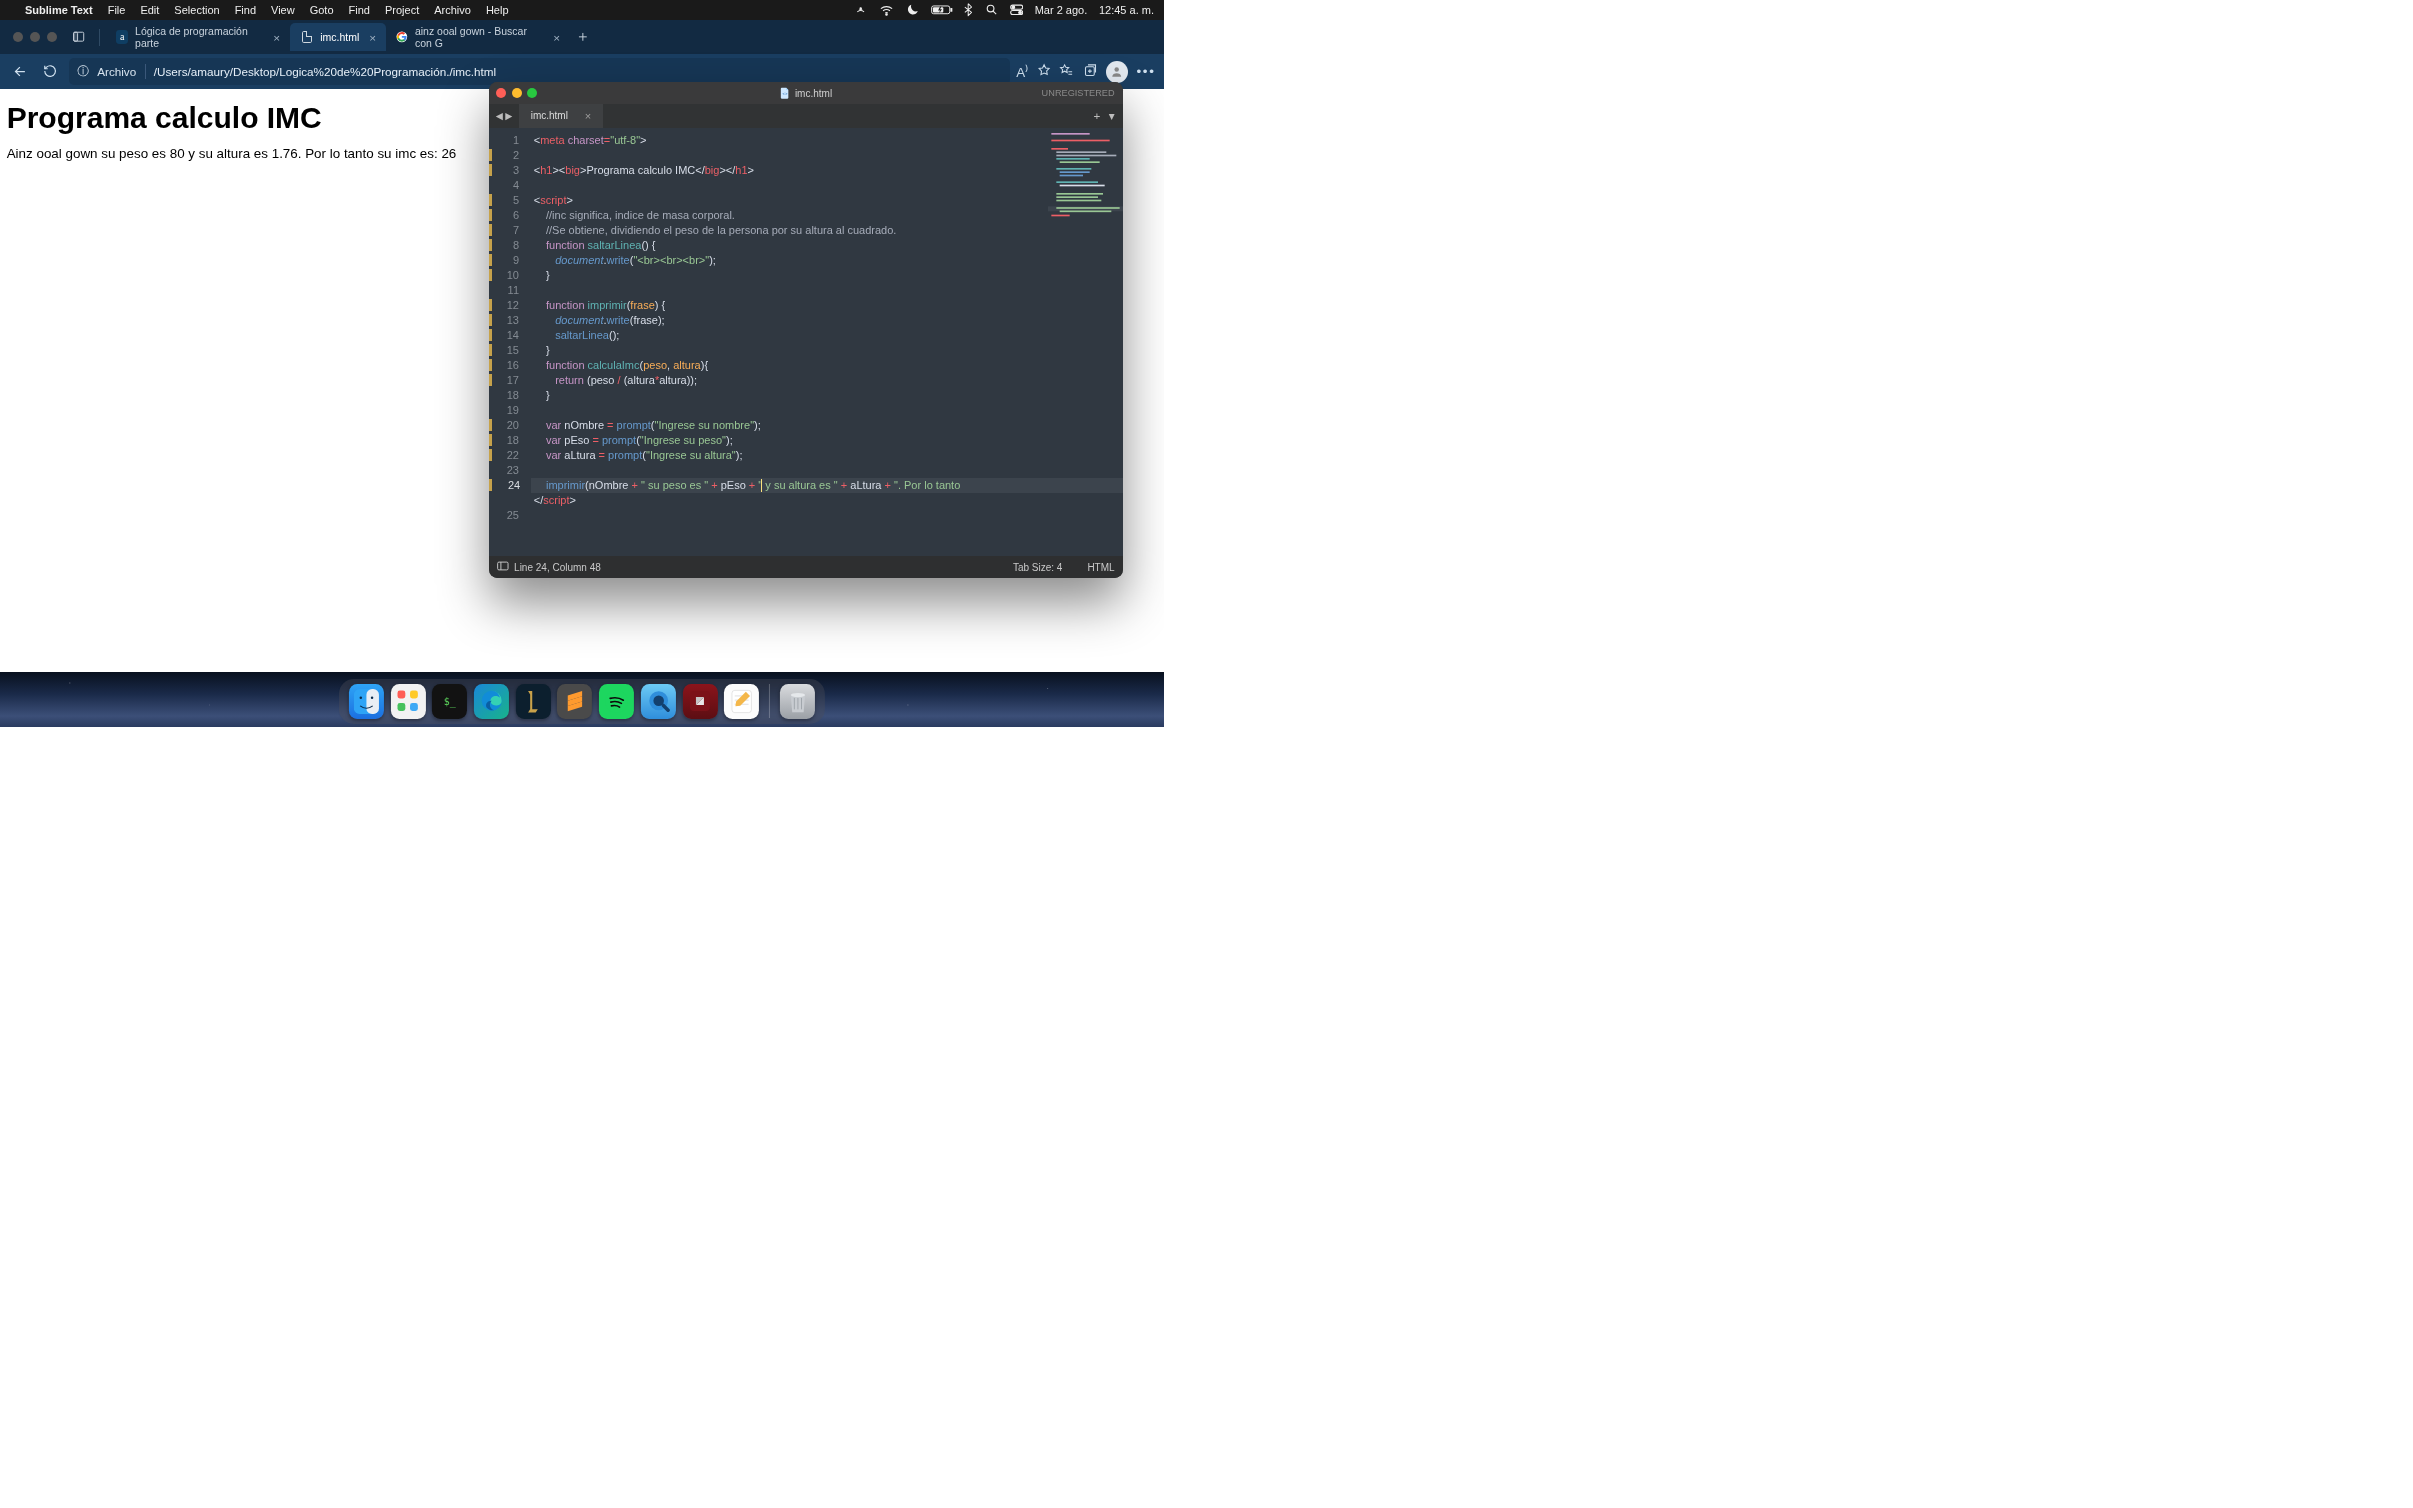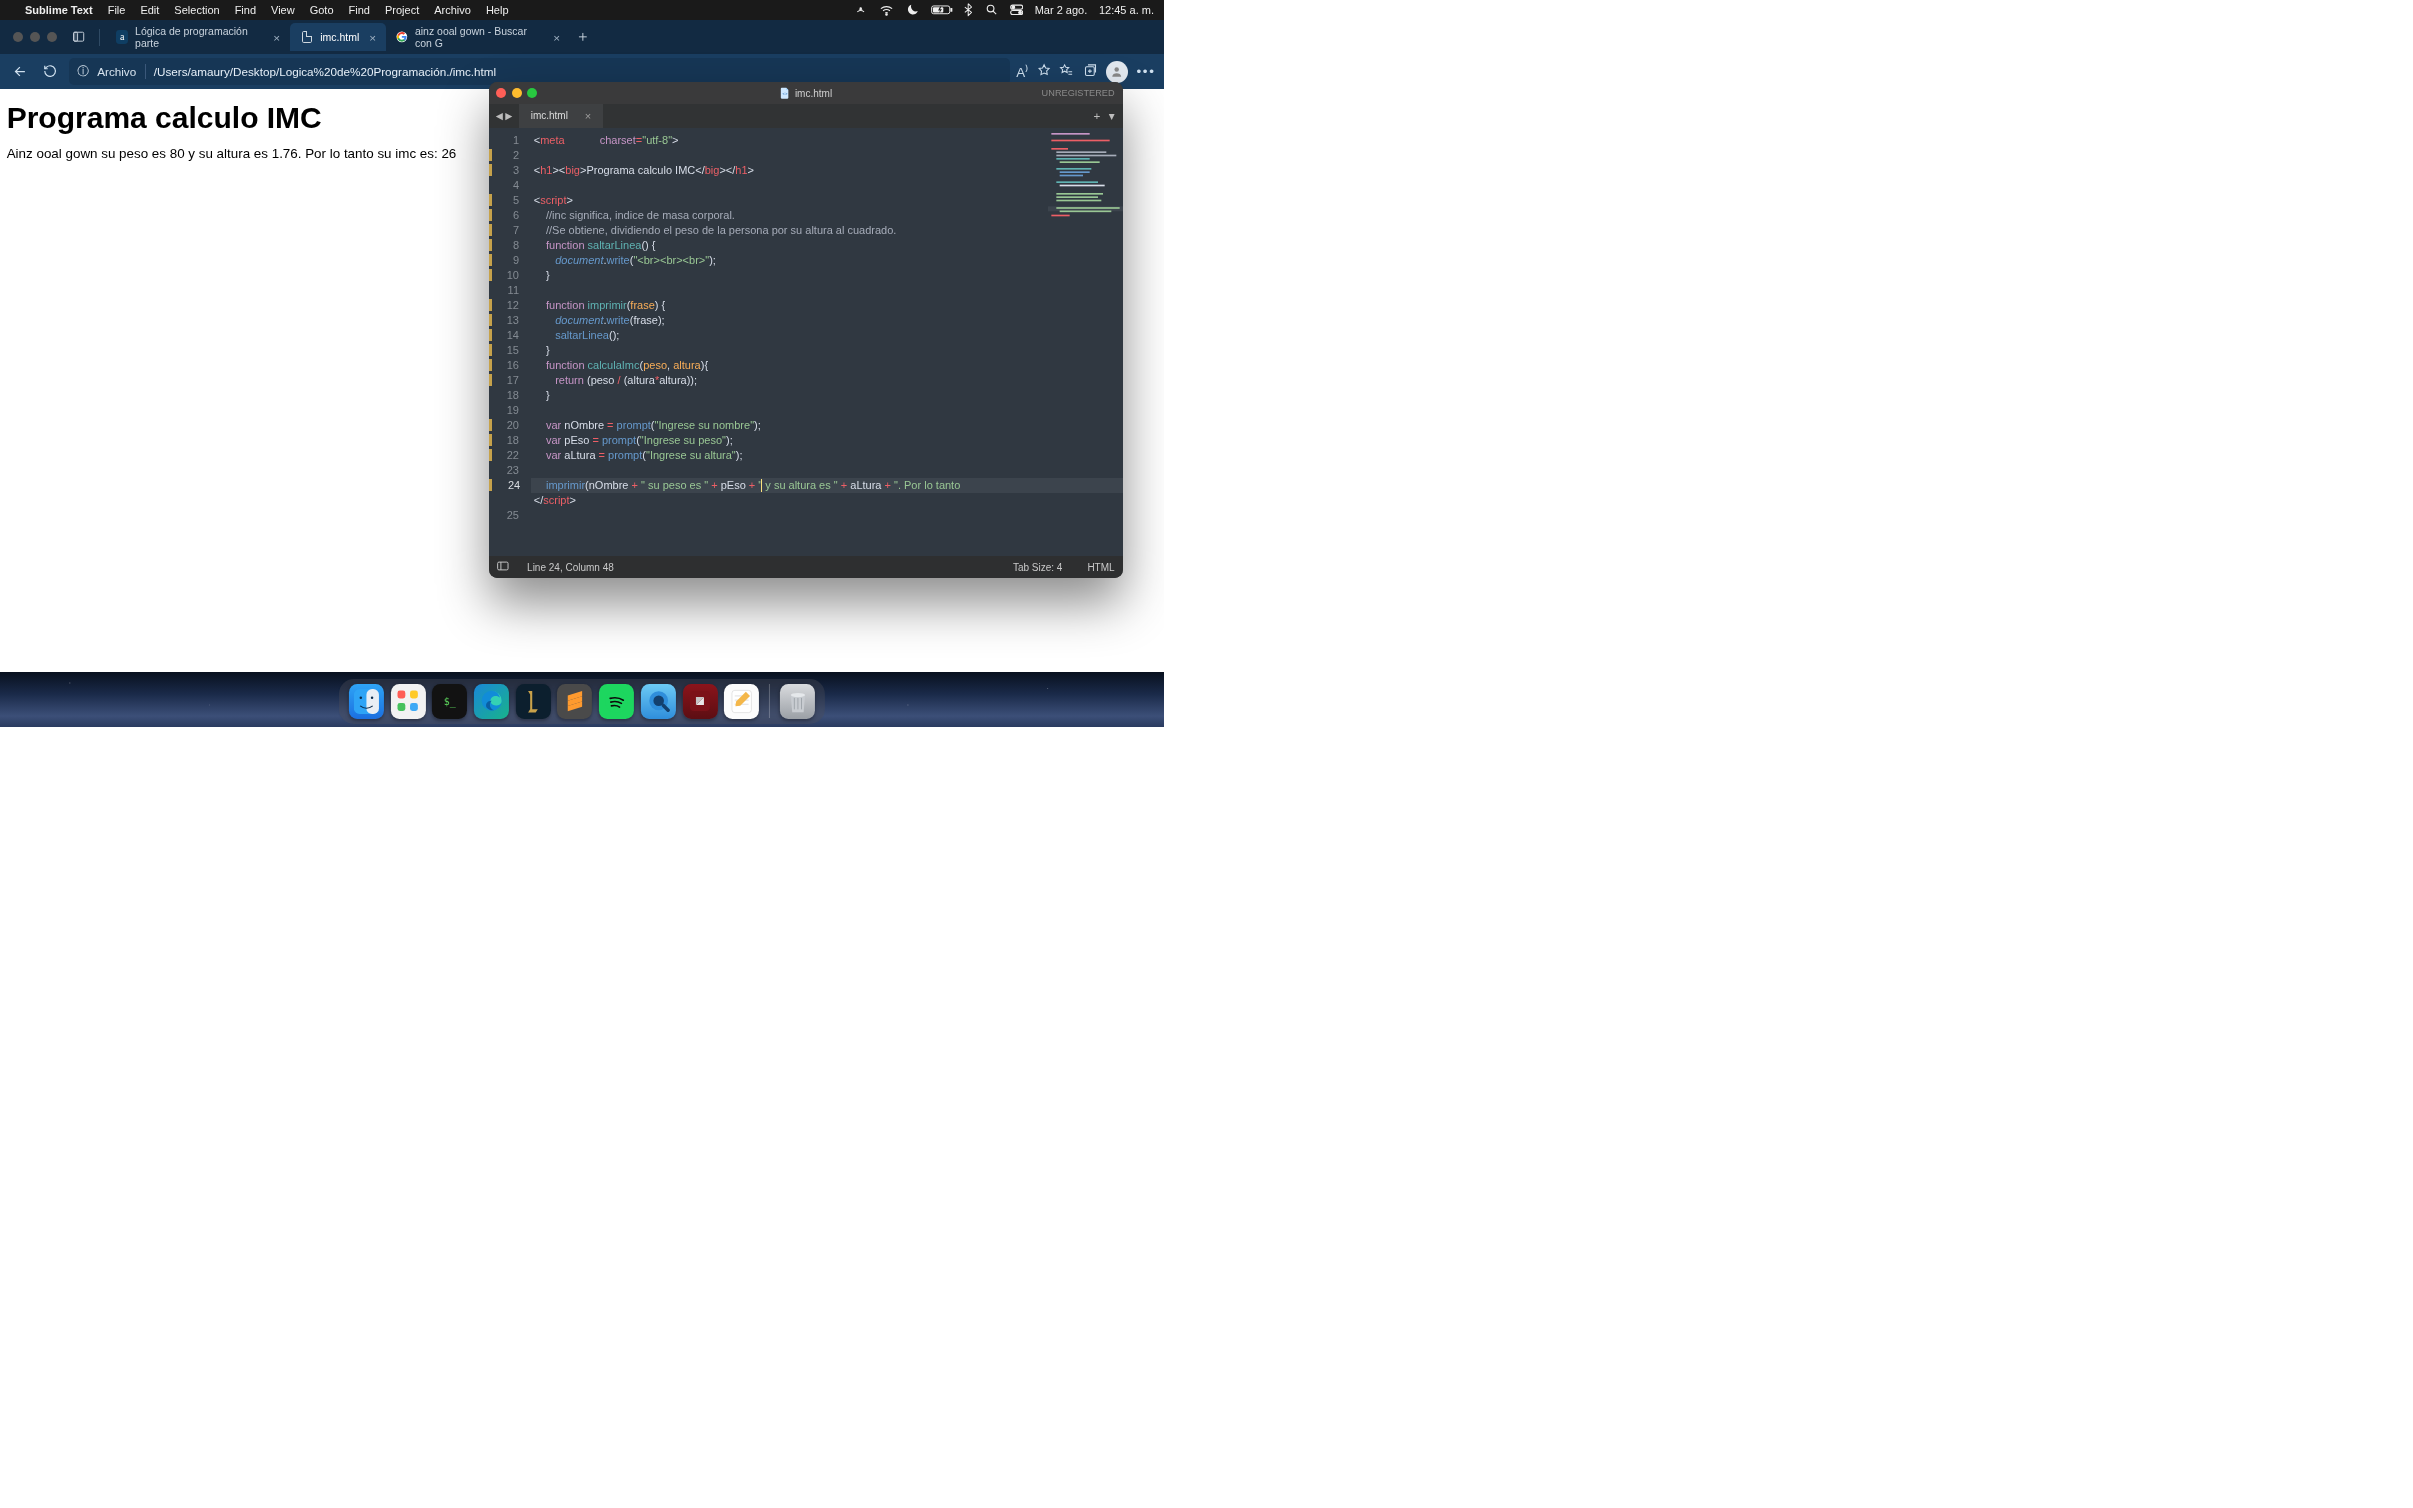--- a/index.html
+++ b/index.html
@@ -58,33 +58,33 @@
   .gutter .cur { color:#d9dde1;padding-left:19px; }
   .code { flex:1; padding:5px 6.7px 0 6.7px; color:#d8dee9; white-space:pre; overflow:hidden; }
   .code .row { height:15px; }
   .hl-row { background:#3c444d; display:inline-block; width:100%; }
   .cursor { display:inline-block; width:0.8px; height:12.6px; background:#fbe27e; vertical-align:middle; margin-left:-0.8px; }
 
   
   .p { color:#d8dee9; } 
   .kw { color:#c695c6; } 
   .tag { color:#ec5f66; }
-  .attr { color:#c695c6;margin-left:32px; }
+  .attr { color:#c695c6; }
   .fnname { color:#5fb3b3; }
   .param { color:#f9ae58; }
   .str { color:#99c794; }
   .op { color:#ec5f66; }
   .obj { color:#6699cc; font-style:italic; }
   .call { color:#6699cc; }
   .cmt { color:#a6acb9; }
 
   .minimap { position:absolute; top:0; right:0; width:75px; height:100%; }
   .minimap svg { width:100%; height:auto; }
 
-  .statusbar { height:22px; background:#2e2f30; color:#c9c9c9; font-size:10px; display:flex; align-items:center; padding:0 8.4px; gap:18px; }
+  .statusbar { height:22px; background:#2e2f30; color:#c9c9c9; font-size:10px; display:flex; align-items:center; padding:0 8.4px; gap:5px; }
   .statusbar .sp { margin-left:auto; display:flex; gap:25px; }
   
   
   .wall { position:absolute; left:0; right:0; bottom:0; height:55px; background:linear-gradient(180deg,#08101e 0%, #1a2a49 40%, #3c4f78 80%, #2a3b60 100%); z-index:4; overflow:hidden; }
   .wall::before { content:""; position:absolute; inset:0; background:
      radial-gradient(1.7px 1.7px at 6% 20%, #fff9 0, transparent 60%),
      radial-gradient(1.3px 1.3px at 18% 60%, #fff6 0, transparent 60%),
      radial-gradient(2.1px 2.1px at 30% 35%, #fff8 0, transparent 60%),
      radial-gradient(1.5px 1.5px at 48% 55%, #fff7 0, transparent 60%),
      radial-gradient(1.7px 1.7px at 62% 25%, #fff8 0, transparent 60%),

